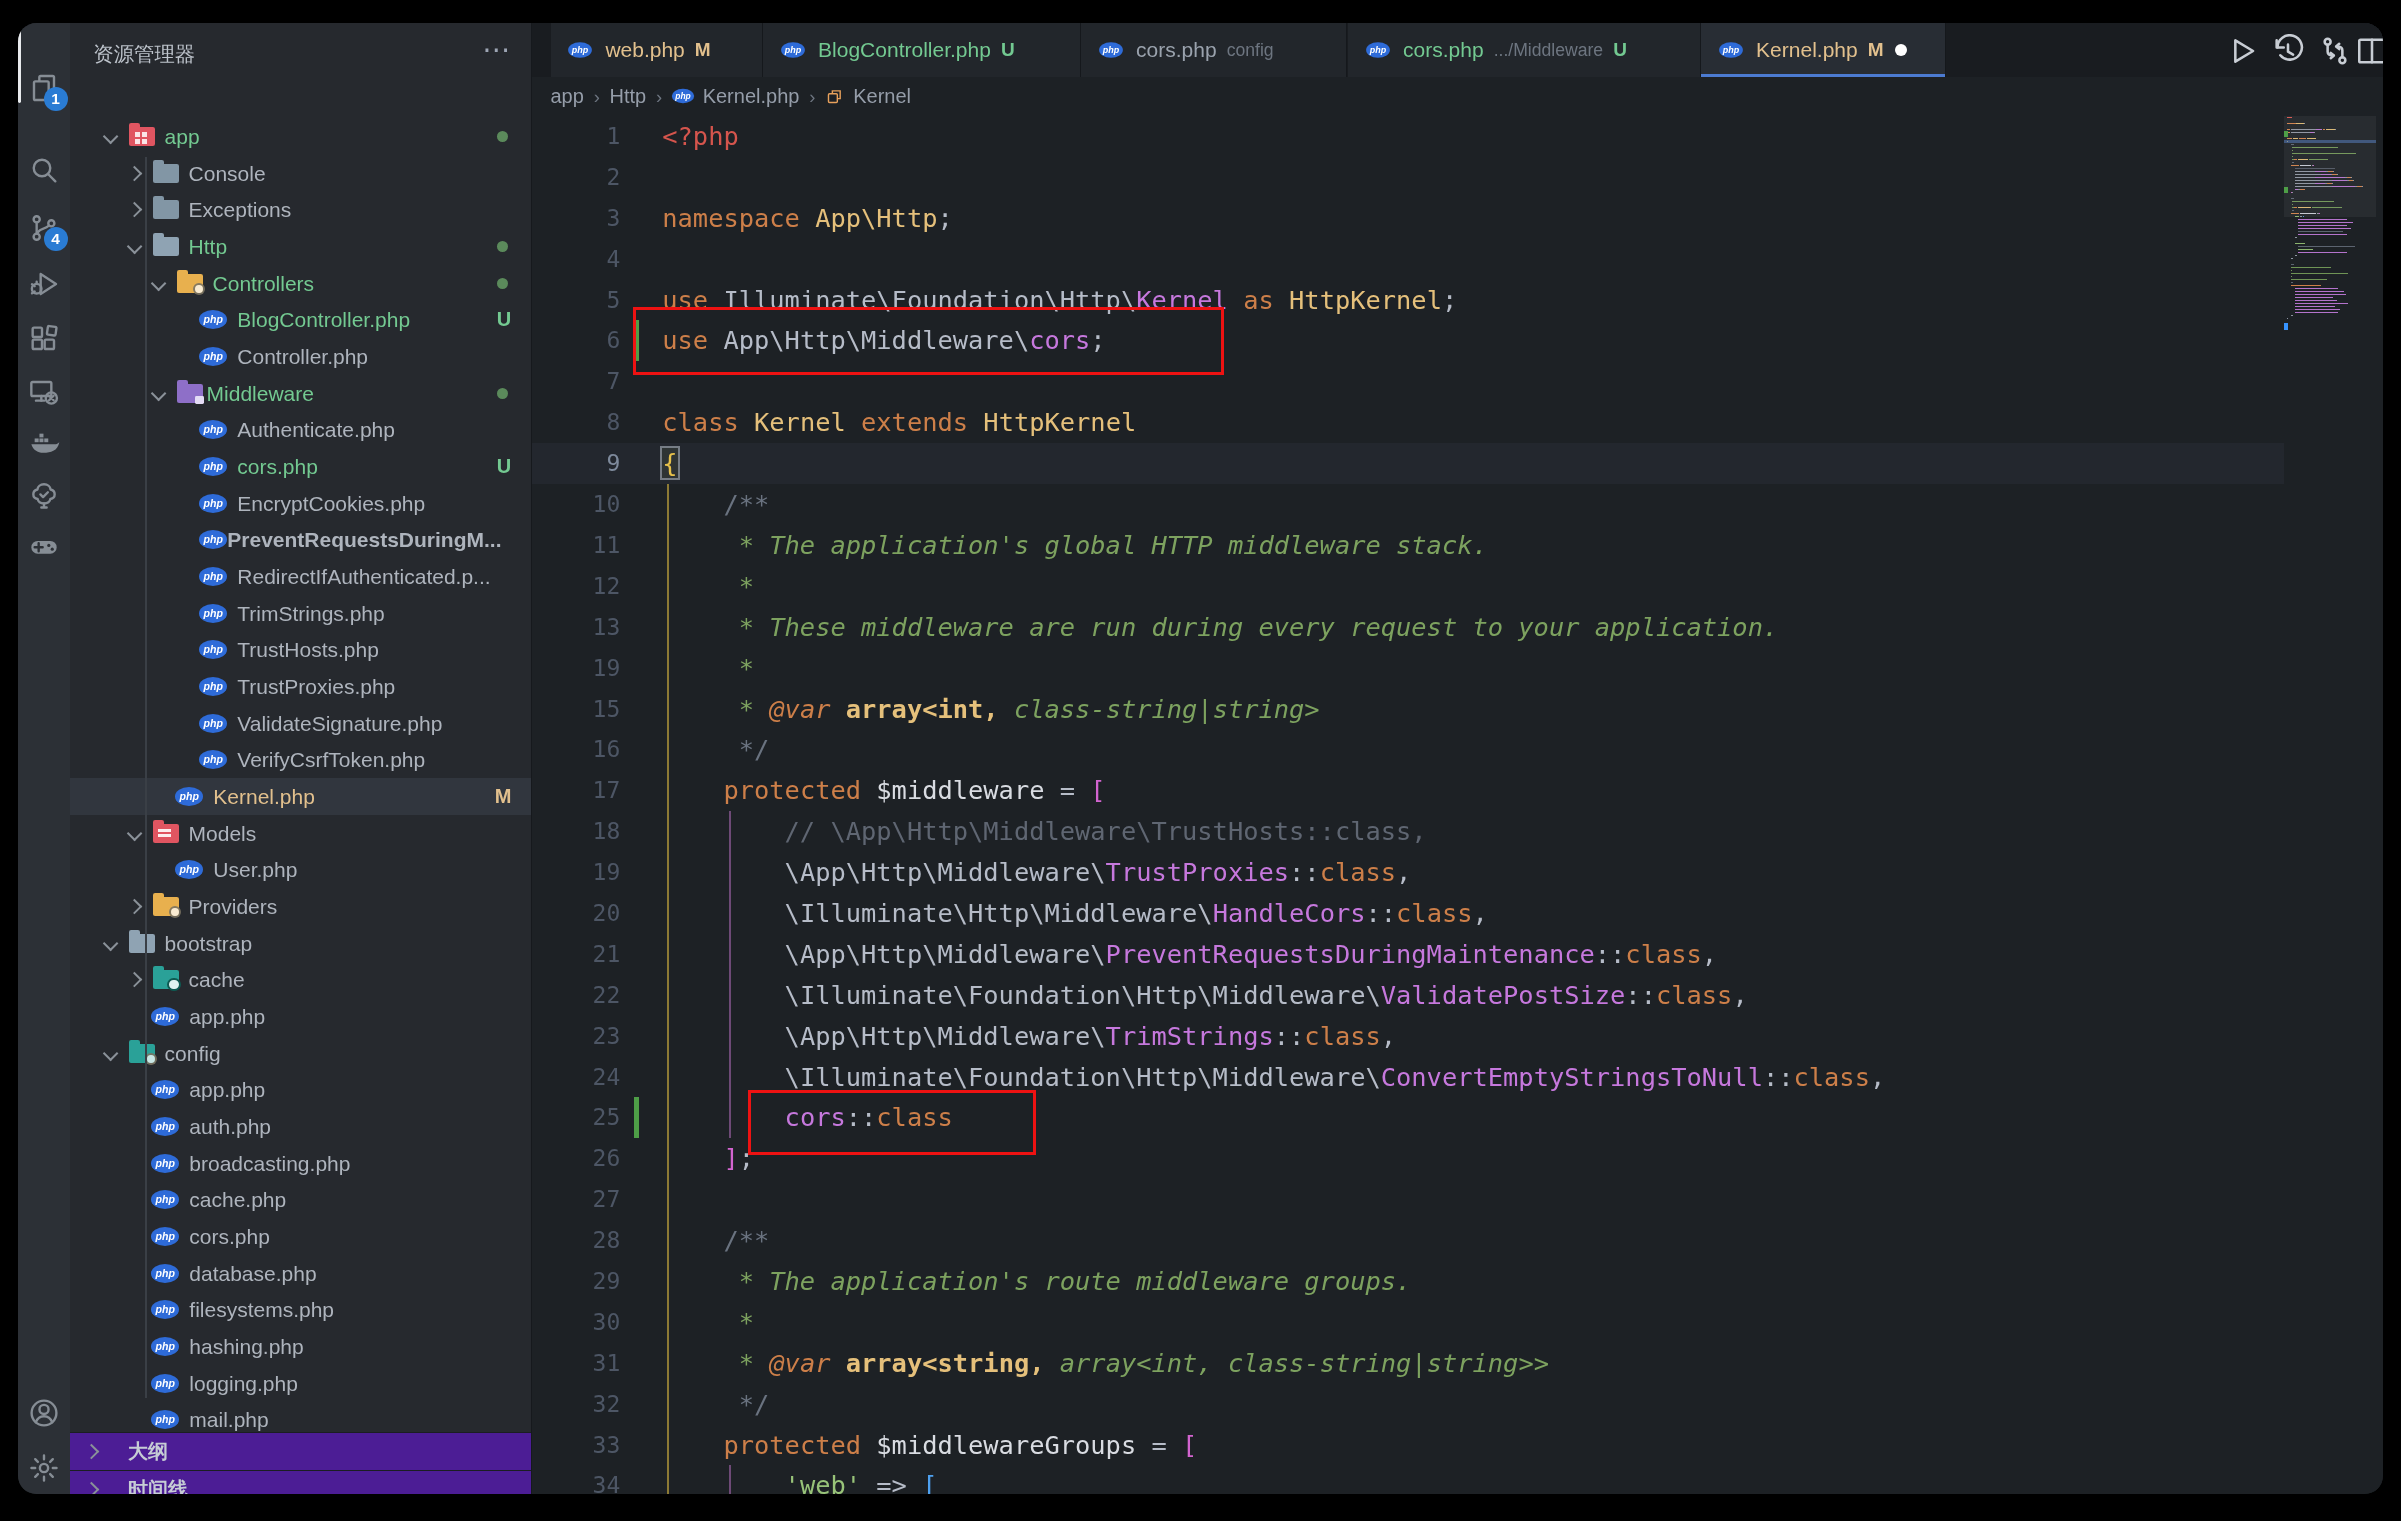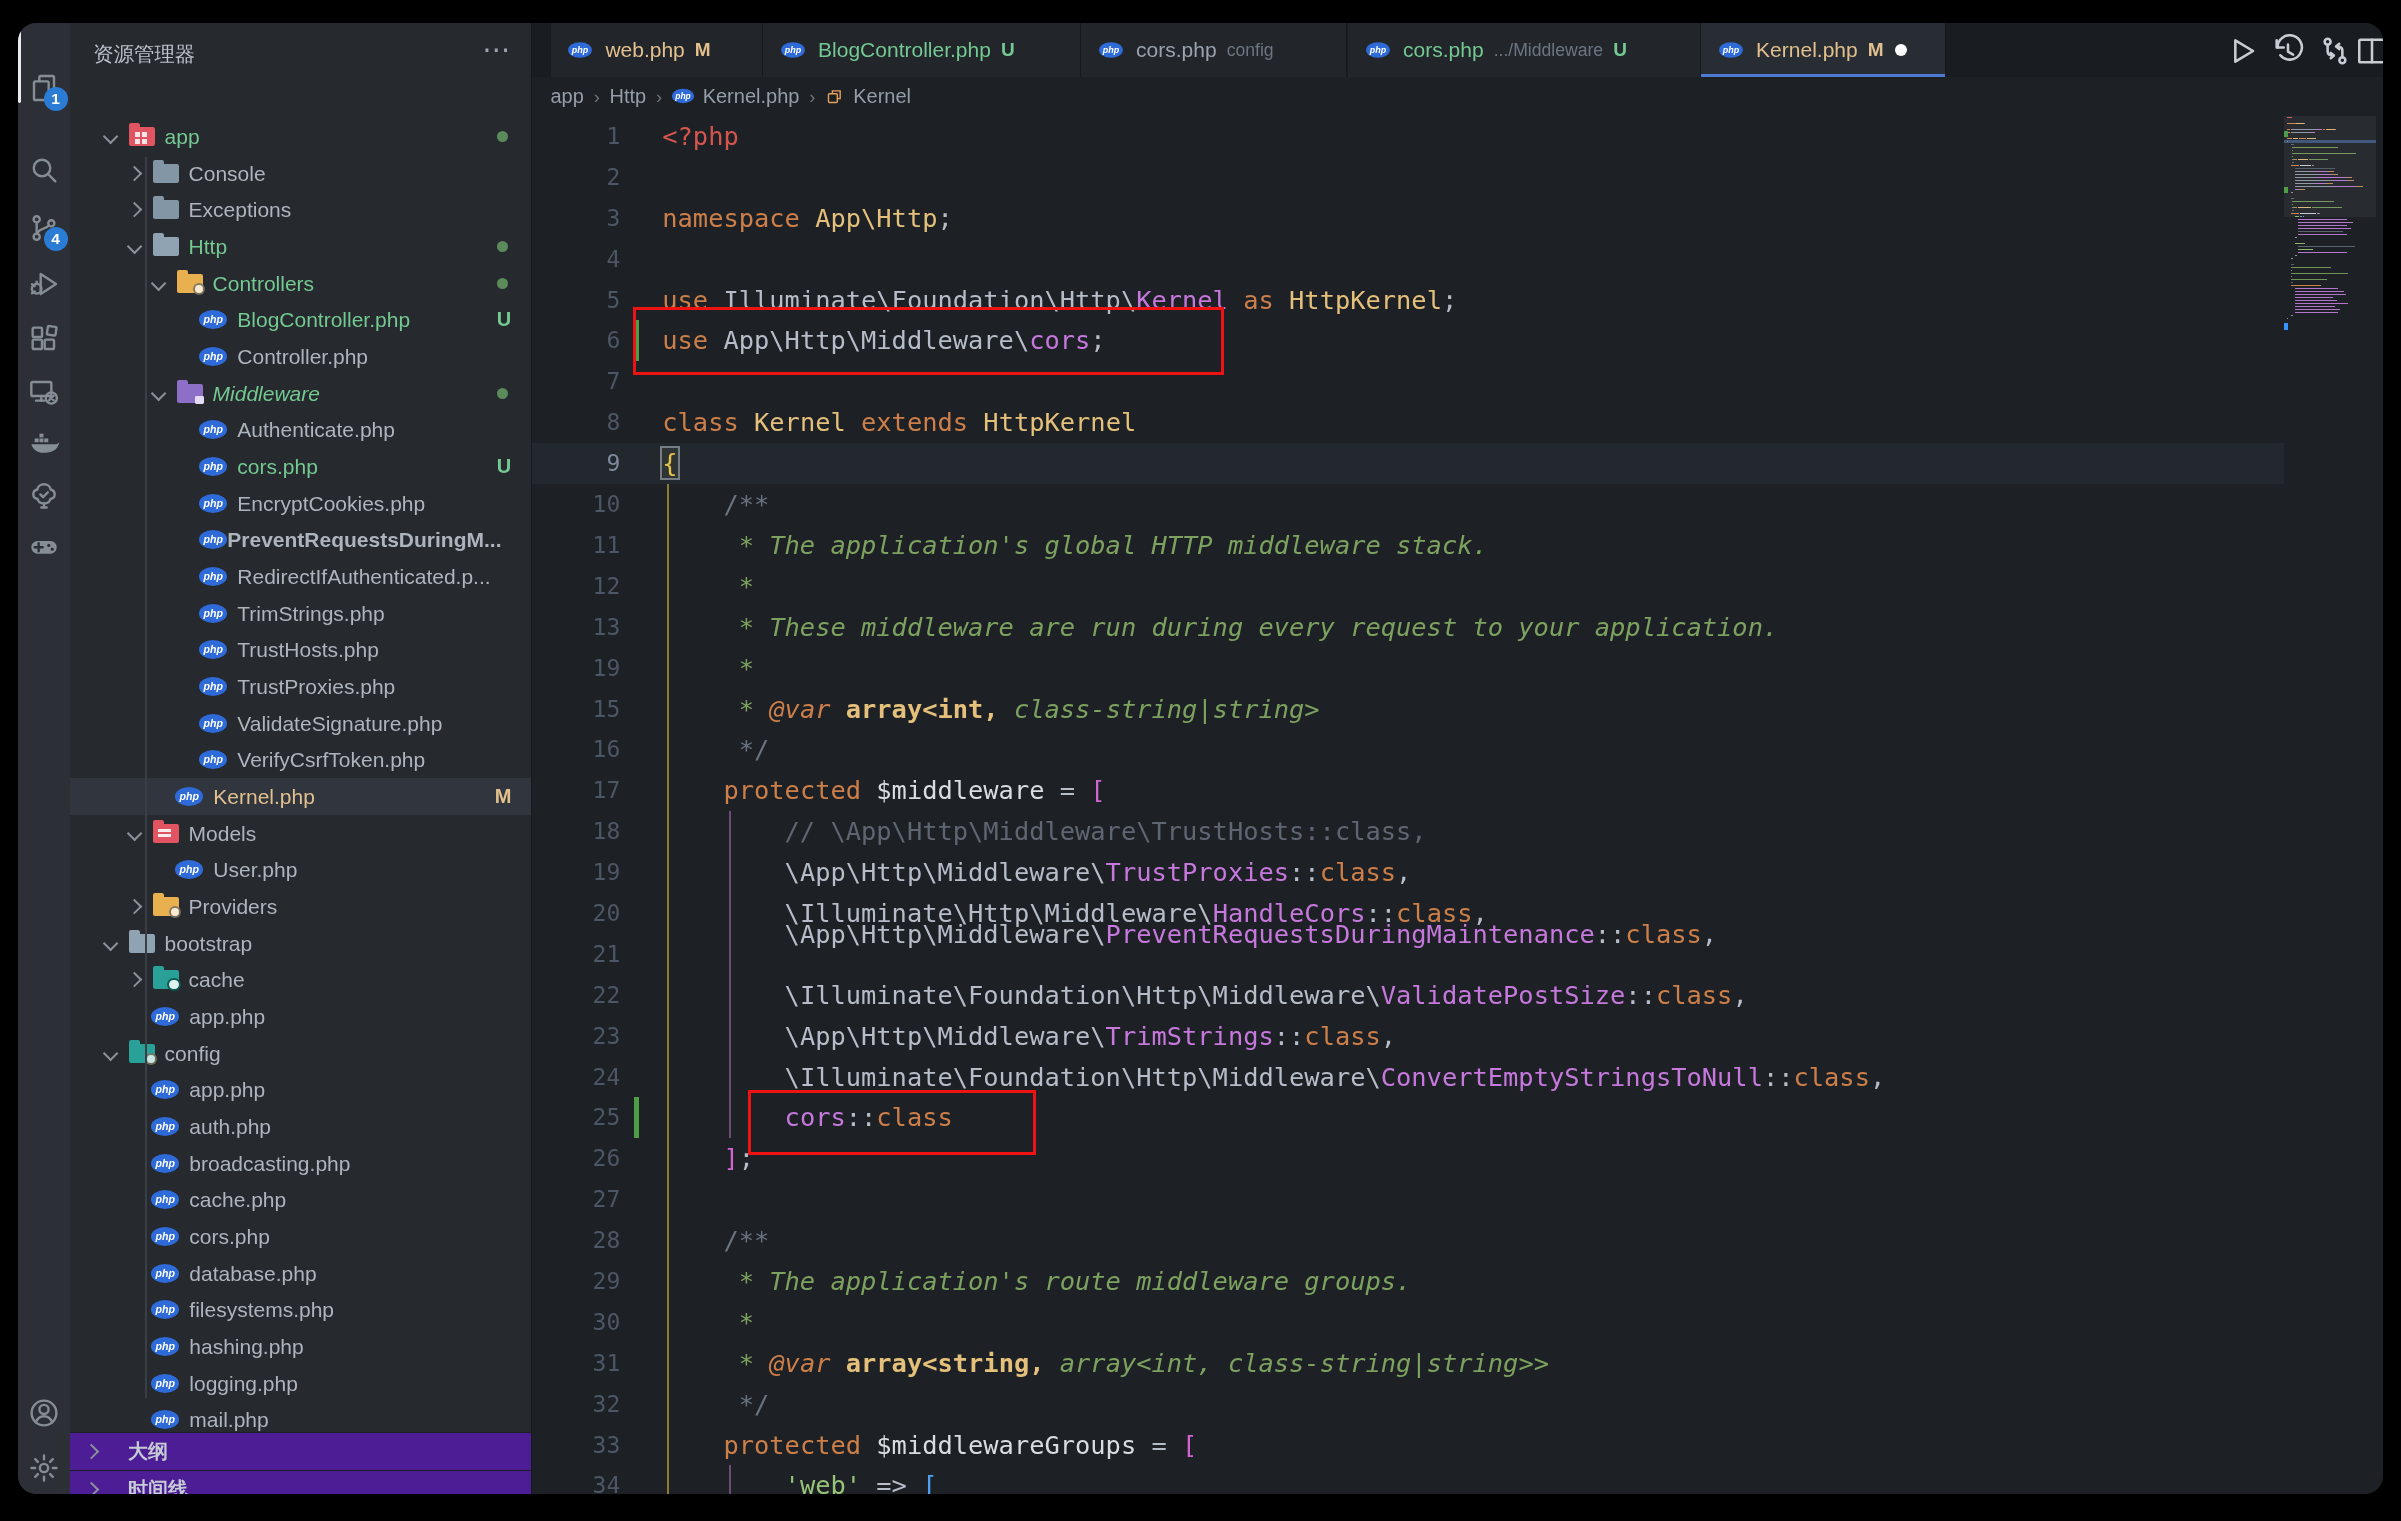--- a/index.html
+++ b/index.html
@@ -247,21 +247,21 @@
           </div>
           <div class="trow" style="top: 220px;">
             <span class="php-badge" style="margin-left: 129px;"></span>
             <span class="tlabel" style="margin-left: 10px;">Controller.php</span>
           </div>
           <div class="trow" style="top: 257px;">
             <span class="chev down" style="margin-left: 83px;"></span>
             <span class="folder" style="background: rgb(142, 111, 200); margin-left: 12.7px;">
               <span class="fg fg-puzzle"></span>
             </span>
-            <span class="tlabel green" style="margin-left: 10px; font-style: italic;">Middleware</span>
+            <span class="tlabel green" style="margin-left: 4px;">Middleware</span>
             <span class="tdot"></span>
           </div>
           <div class="trow" style="top: 293px;">
             <span class="php-badge" style="margin-left: 129px;"></span>
             <span class="tlabel" style="margin-left: 10px;">Authenticate.php</span>
           </div>
           <div class="trow" style="top: 330px;">
             <span class="php-badge" style="margin-left: 129px;"></span>
             <span class="tlabel green" style="margin-left: 10px;">cors.php</span>
             <span class="tbadge U">U</span>
@@ -501,21 +501,21 @@
             <div class="cline" style="top: 613px;"><span class="tk-txt">     </span><span class="tk-cmk">*/</span></div>
             <div class="gutter-num" style="top: 654px;">17</div>
             <div class="cline" style="top: 654px;"><span class="tk-txt">    </span><span class="tk-kw">protected</span><span class="tk-txt"> </span><span class="tk-var">$middleware</span><span class="tk-txt"> = </span><span class="tk-b1">[</span></div>
             <div class="gutter-num" style="top: 695px;">18</div>
             <div class="cline" style="top: 695px;"><span class="tk-cmg">        // \App\Http\Middleware\TrustHosts::class,</span></div>
             <div class="gutter-num" style="top: 736px;">19</div>
             <div class="cline" style="top: 736px;"><span class="tk-txt">        </span><span class="tk-ns">\App\Http\Middleware\</span><span class="tk-cls">TrustProxies</span><span class="tk-txt">::</span><span class="tk-kw">class</span><span class="tk-txt">,</span></div>
             <div class="gutter-num" style="top: 777px;">20</div>
             <div class="cline" style="top: 777px;"><span class="tk-txt">        </span><span class="tk-ns">\Illuminate\Http\Middleware\</span><span class="tk-cls">HandleCors</span><span class="tk-txt">::</span><span class="tk-kw">class</span><span class="tk-txt">,</span></div>
             <div class="gutter-num" style="top: 818px;">21</div>
-            <div class="cline" style="top: 798px;"><span class="tk-txt">        </span><span class="tk-ns">\App\Http\Middleware\</span><span class="tk-cls">PreventRequestsDuringMaintenance</span><span class="tk-txt">::</span><span class="tk-kw">class</span><span class="tk-txt">,</span></div>
+            <div class="cline" style="top: 818px;"><span class="tk-txt">        </span><span class="tk-ns">\App\Http\Middleware\</span><span class="tk-cls">PreventRequestsDuringMaintenance</span><span class="tk-txt">::</span><span class="tk-kw">class</span><span class="tk-txt">,</span></div>
             <div class="gutter-num" style="top: 859px;">22</div>
             <div class="cline" style="top: 859px;"><span class="tk-txt">        </span><span class="tk-ns">\Illuminate\Foundation\Http\Middleware\</span><span class="tk-cls">ValidatePostSize</span><span class="tk-txt">::</span><span class="tk-kw">class</span><span class="tk-txt">,</span></div>
             <div class="gutter-num" style="top: 900px;">23</div>
             <div class="cline" style="top: 900px;"><span class="tk-txt">        </span><span class="tk-ns">\App\Http\Middleware\</span><span class="tk-cls">TrimStrings</span><span class="tk-txt">::</span><span class="tk-kw">class</span><span class="tk-txt">,</span></div>
             <div class="gutter-num" style="top: 941px;">24</div>
             <div class="cline" style="top: 941px;"><span class="tk-txt">        </span><span class="tk-ns">\Illuminate\Foundation\Http\Middleware\</span><span class="tk-cls">ConvertEmptyStringsToNull</span><span class="tk-txt">::</span><span class="tk-kw">class</span><span class="tk-txt">,</span></div>
             <div class="gutter-num" style="top: 981px;">25</div>
             <div class="gbar" style="top: 981px;"></div>
             <div class="cline" style="top: 981px;"><span class="tk-txt">        </span><span class="tk-cls">cors</span><span class="tk-txt">::</span><span class="tk-kw">class</span></div>
             <div class="gutter-num" style="top: 1022px;">26</div>

